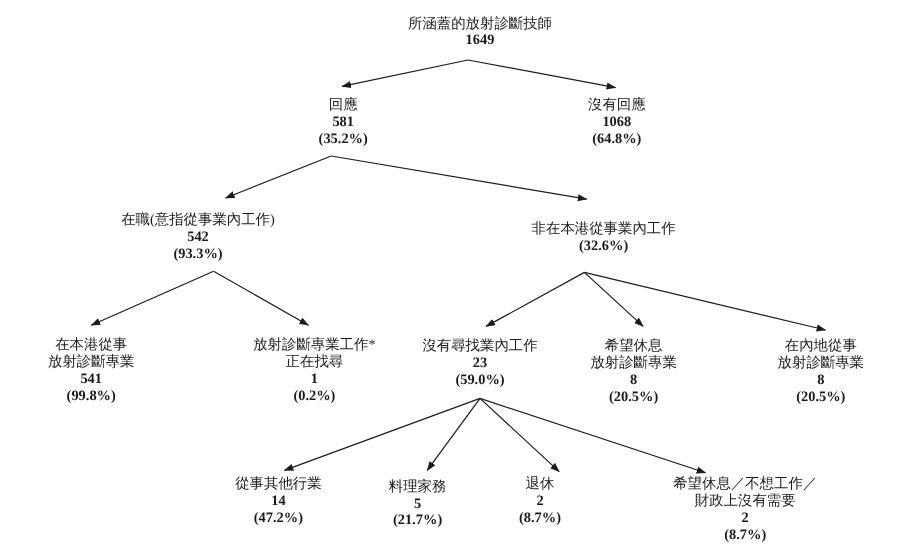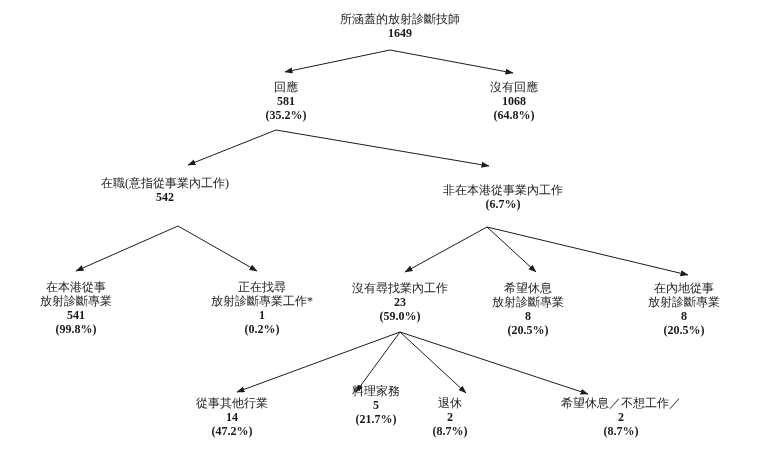--- a/index.html
+++ b/index.html
@@ -87,37 +87,38 @@
 
   <div class="node" style="left:514px; top:80px;">
     <div class="lbl">沒有回應</div>
     <div class="num">1068</div>
     <div class="pct">(64.8%)</div>
   </div>
 
   <div class="node" style="left:165px; top:176px;">
     <div class="lbl">在職(意指從事業內工作)</div>
     <div class="num">542</div>
+    <div class="pct">(93.3%)</div>
   </div>
 
   <div class="node" style="left:503px; top:183px;">
     <div class="lbl">非在本港從事業內工作</div>
-    <div class="pct">(6.7%)</div>
+    <div class="pct">(32.6%)</div>
   </div>
 
   <div class="node" style="left:76px; top:280px;">
     <div class="lbl">在本港從事</div>
     <div class="lbl">放射診斷專業</div>
     <div class="num">541</div>
     <div class="pct">(99.8%)</div>
   </div>
 
   <div class="node" style="left:262px; top:280px;">
+    <div class="lbl">放射診斷專業工作*</div>
     <div class="lbl">正在找尋</div>
-    <div class="lbl">放射診斷專業工作*</div>
     <div class="num">1</div>
     <div class="pct">(0.2%)</div>
   </div>
 
   <div class="node" style="left:400px; top:281px;">
     <div class="lbl">沒有尋找業內工作</div>
     <div class="num">23</div>
     <div class="pct">(59.0%)</div>
   </div>
 
@@ -134,31 +135,32 @@
     <div class="num">8</div>
     <div class="pct">(20.5%)</div>
   </div>
 
   <div class="node" style="left:232px; top:396px;">
     <div class="lbl">從事其他行業</div>
     <div class="num">14</div>
     <div class="pct">(47.2%)</div>
   </div>
 
-  <div class="node" style="left:348px; top:384px;margin-left:28px;">
+  <div class="node" style="left:348px; top:398px;">
     <div class="lbl">料理家務</div>
     <div class="num">5</div>
     <div class="pct">(21.7%)</div>
   </div>
 
   <div class="node" style="left:450px; top:396px;">
     <div class="lbl">退休</div>
     <div class="num">2</div>
     <div class="pct">(8.7%)</div>
   </div>
 
   <div class="node" style="left:621px; top:396px;">
     <div class="lbl">希望休息／不想工作／</div>
+    <div class="lbl">財政上沒有需要</div>
     <div class="num">2</div>
     <div class="pct">(8.7%)</div>
   </div>
 
 </div>
 
 </body></html>

